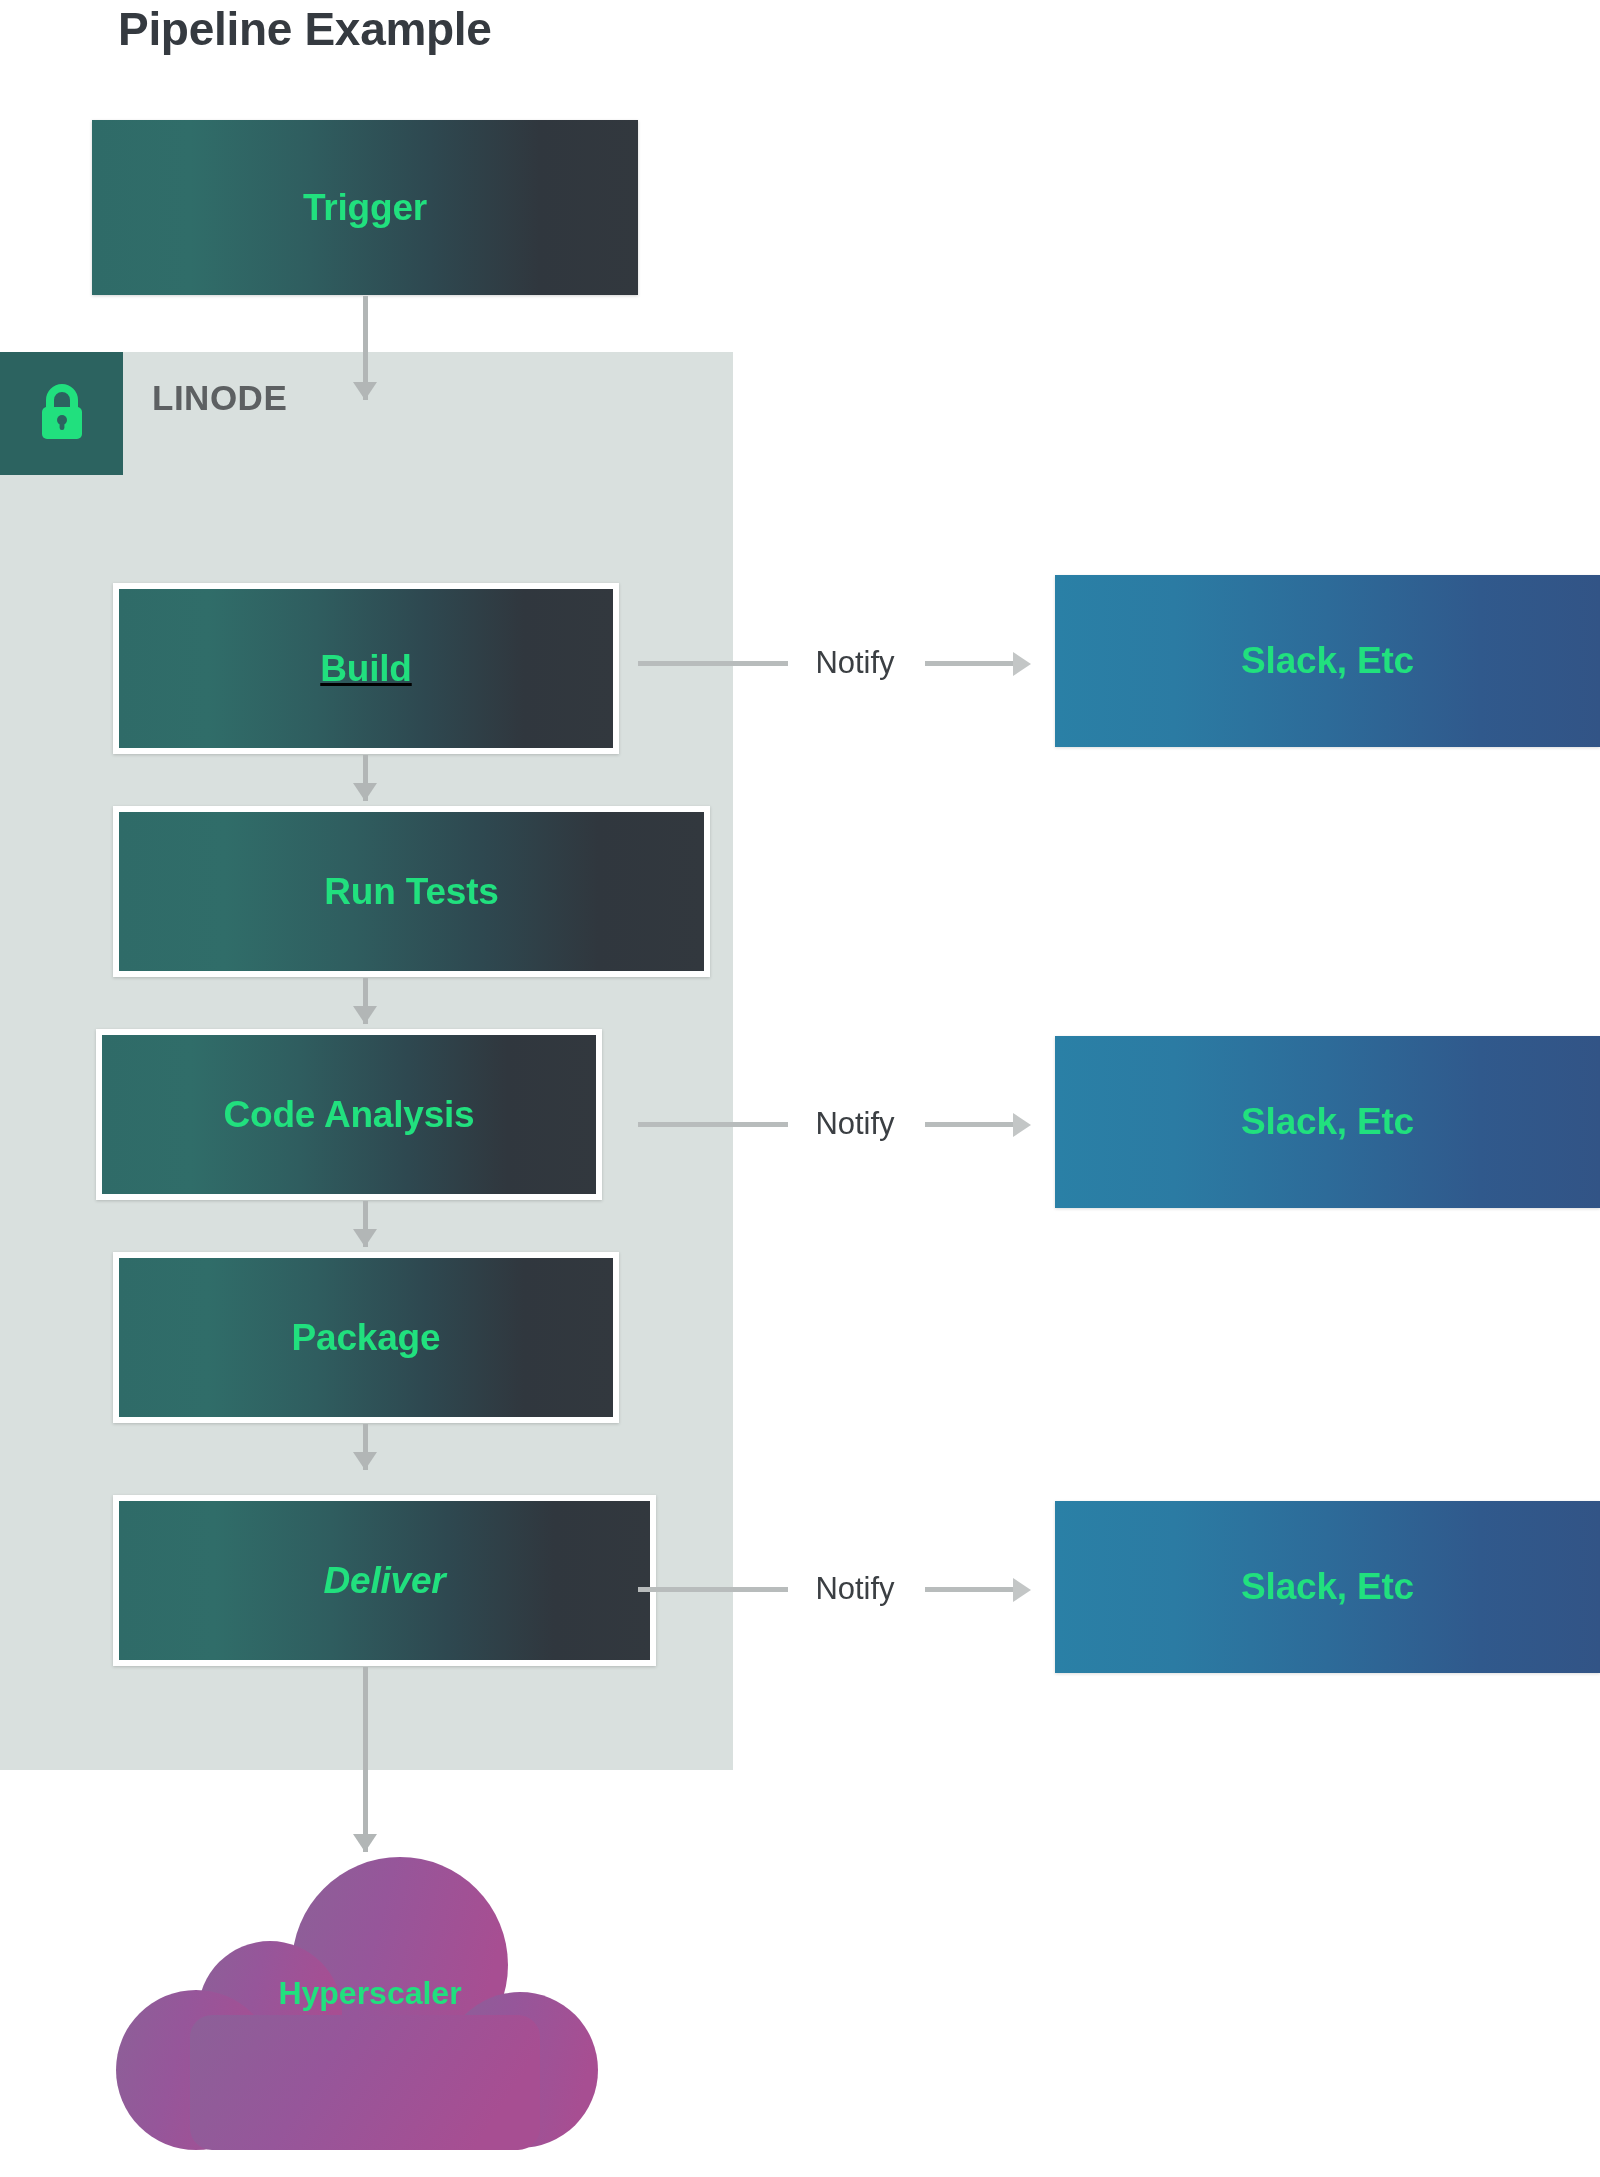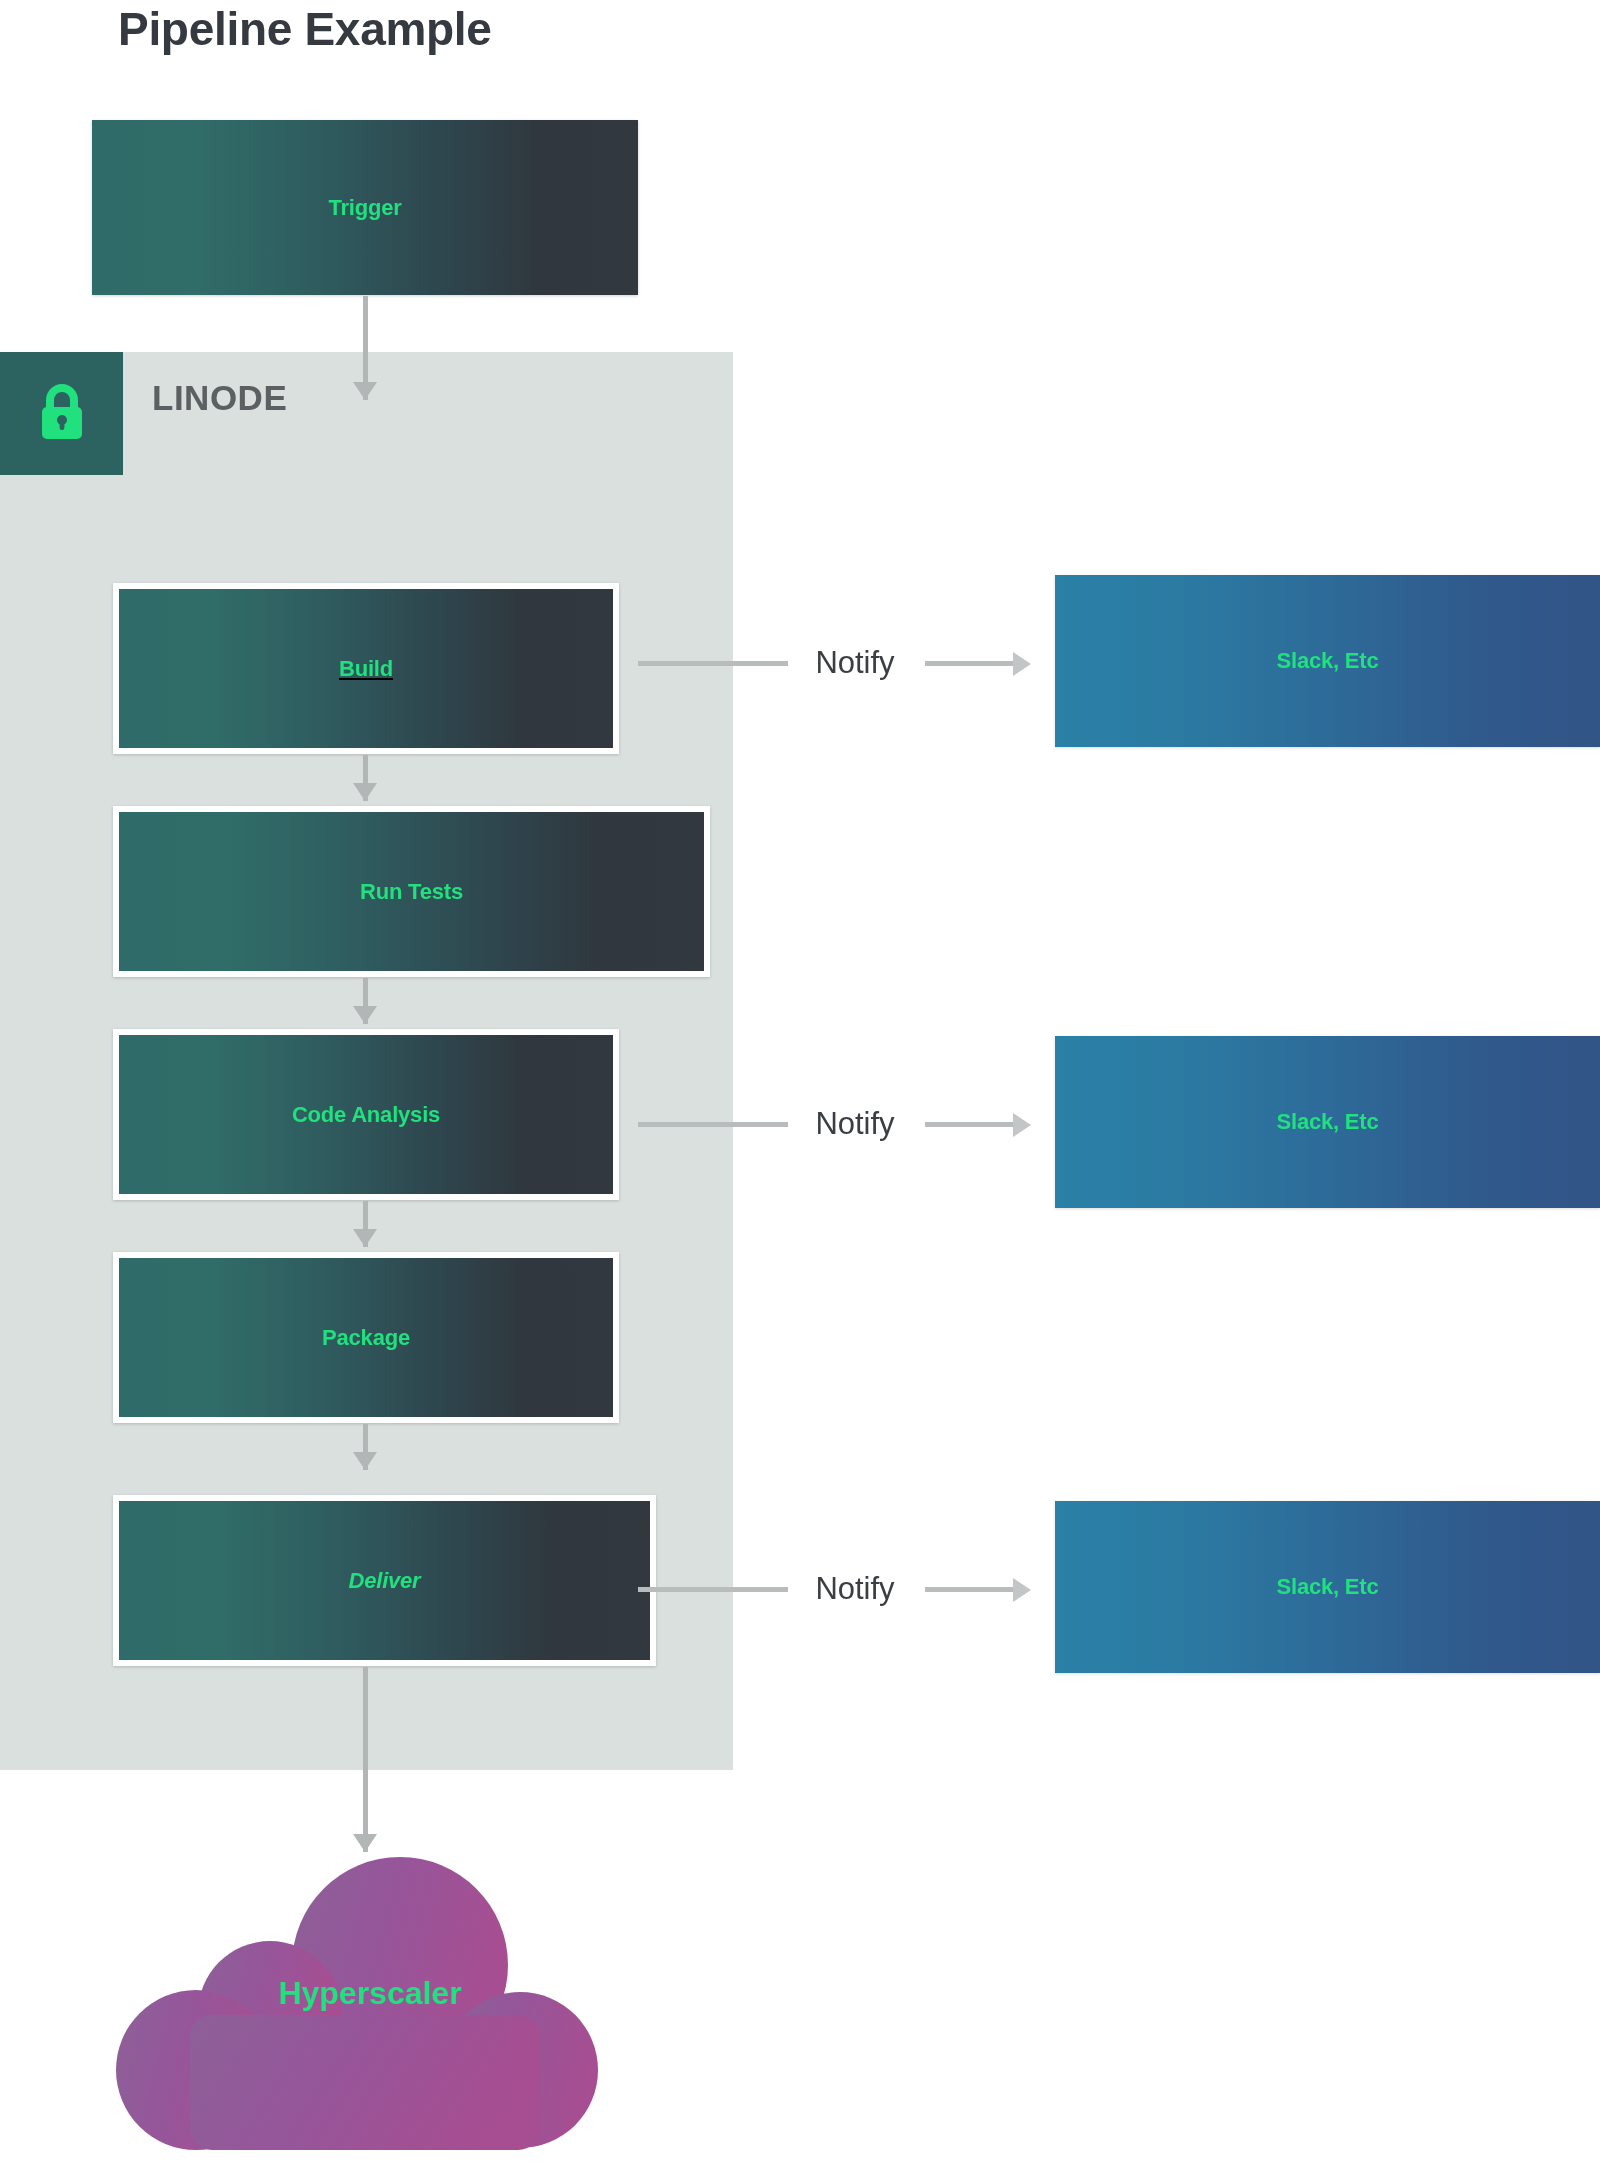--- a/index.html
+++ b/index.html
@@ -42,21 +42,21 @@
 
   
   .node{
     position:absolute;
     display:flex;align-items:center;justify-content:center;
     box-sizing:border-box;
   }
   .node .lbl{
     color:#21e07e;
     font-weight:bold;
-    font-size:22px;
+    font-size:37px;
     letter-spacing:-0.2px;
     white-space:nowrap;
   }
   .grad-dark{
     background:linear-gradient(90deg,#2f6b68 0%, #306d69 18%, #2f5d5f 40%, #2e4850 62%, #30373e 82%, #32383e 100%);
     box-shadow:0 1px 3px rgba(0,0,0,0.18);
   }
   .framed{
     border:6px solid #ffffff;
   }
@@ -140,21 +140,21 @@
   </div>
   <div class="vline" style="left:363px;top:755px;height:46px;"></div>
   <div class="vhead" style="left:353px;top:783px;"></div>
 
   <div class="node grad-dark framed" style="left:113px;top:806px;width:597px;height:171px;">
     <span class="lbl">Run Tests</span>
   </div>
   <div class="vline" style="left:363px;top:978px;height:46px;"></div>
   <div class="vhead" style="left:353px;top:1006px;"></div>
 
-  <div class="node grad-dark framed" style="left:113px;top:1029px;width:506px;height:171px;">
+  <div class="node grad-dark framed" style="left:96px;top:1029px;width:506px;height:171px;">
     <span class="lbl">Code Analysis</span>
   </div>
   <div class="vline" style="left:363px;top:1201px;height:46px;"></div>
   <div class="vhead" style="left:353px;top:1229px;"></div>
 
   <div class="node grad-dark framed" style="left:113px;top:1252px;width:506px;height:171px;">
     <span class="lbl">Package</span>
   </div>
   <div class="vline" style="left:363px;top:1424px;height:46px;"></div>
   <div class="vhead" style="left:353px;top:1452px;"></div>

